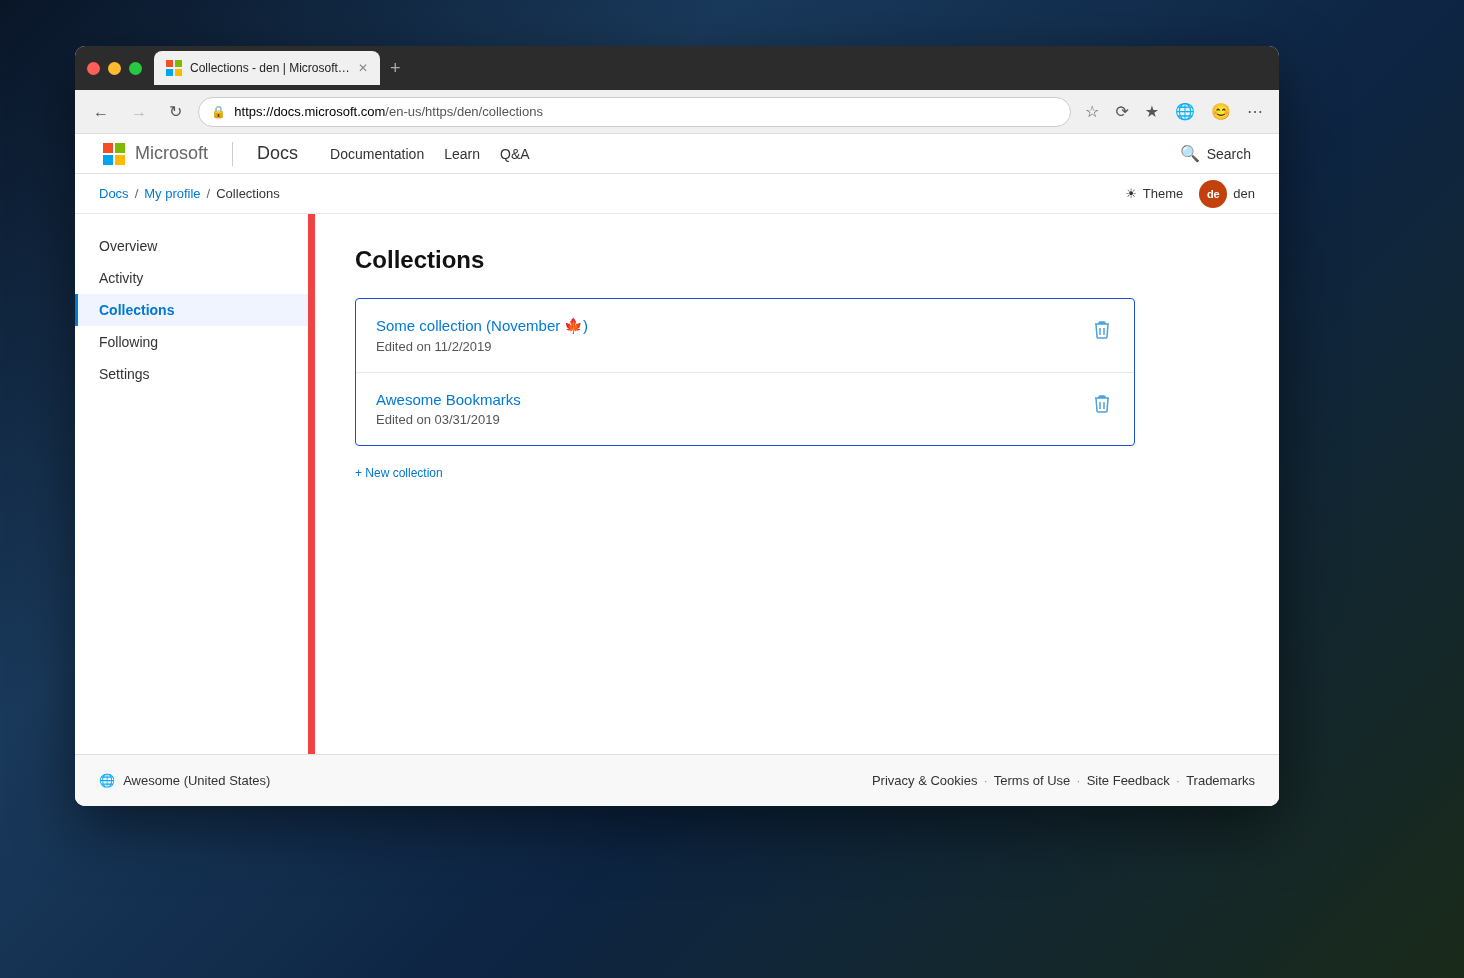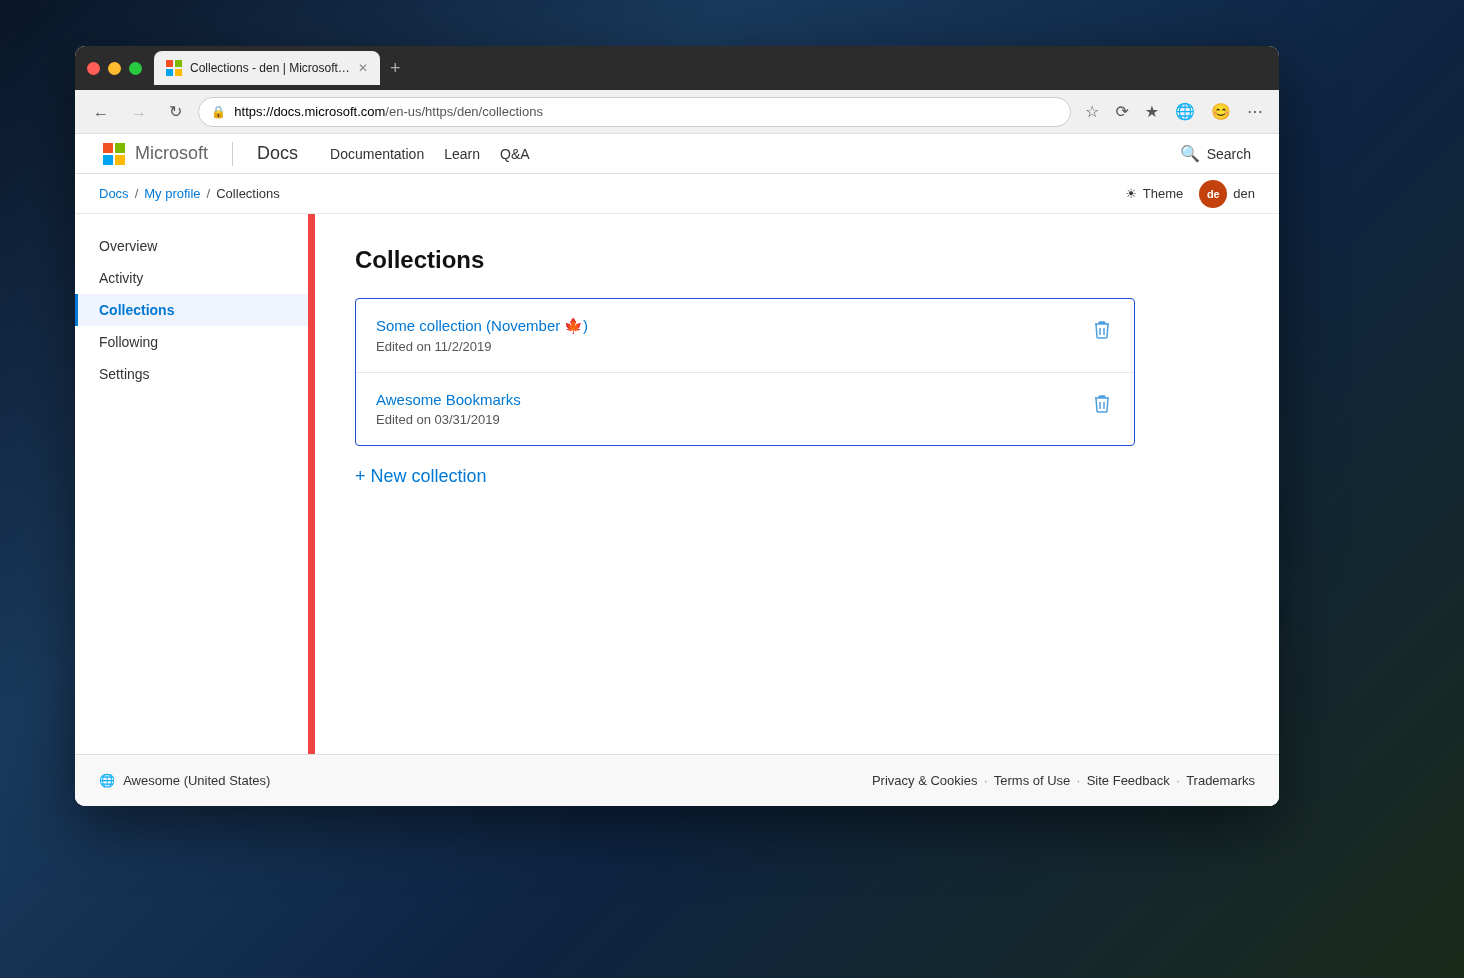--- a/index.html
+++ b/index.html
@@ -250,21 +250,21 @@
       font-size: 16px;
       padding: 4px;
       opacity: 0.7;
     }
 
     
     .new-collection-link {
       display: flex;
       align-items: center;
       gap: 6px;
-      font-size: 18px;
+      font-size: 12px;
       color: #0078d4;
       text-decoration: none;
       margin-top: 16px;
       cursor: pointer;
       max-width: 780px;
       padding: 4px 0;
     }
 
     
     .page-footer {

